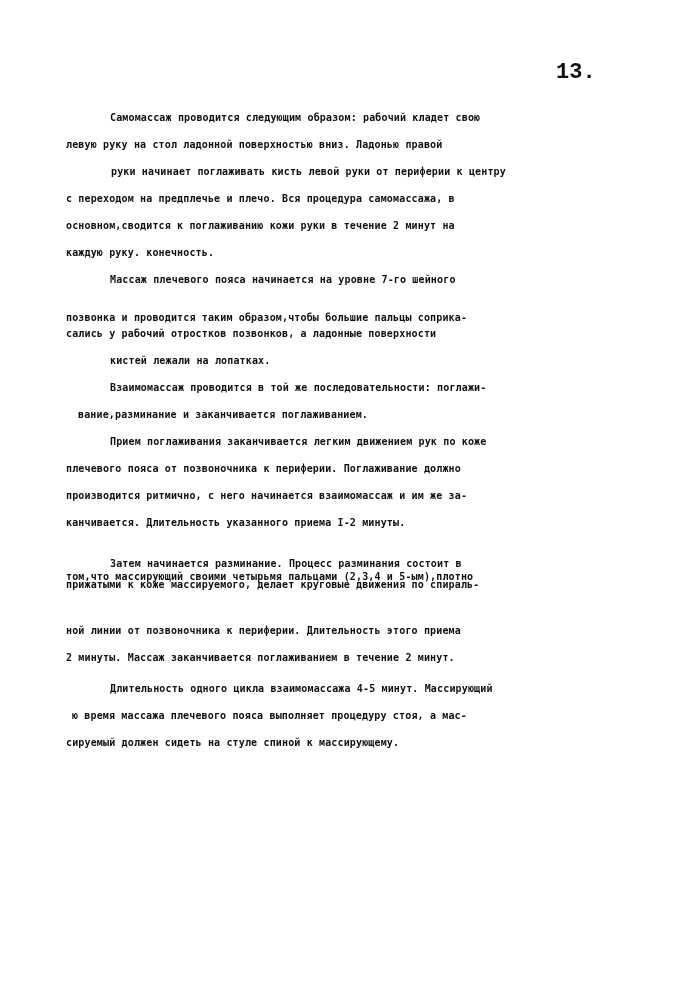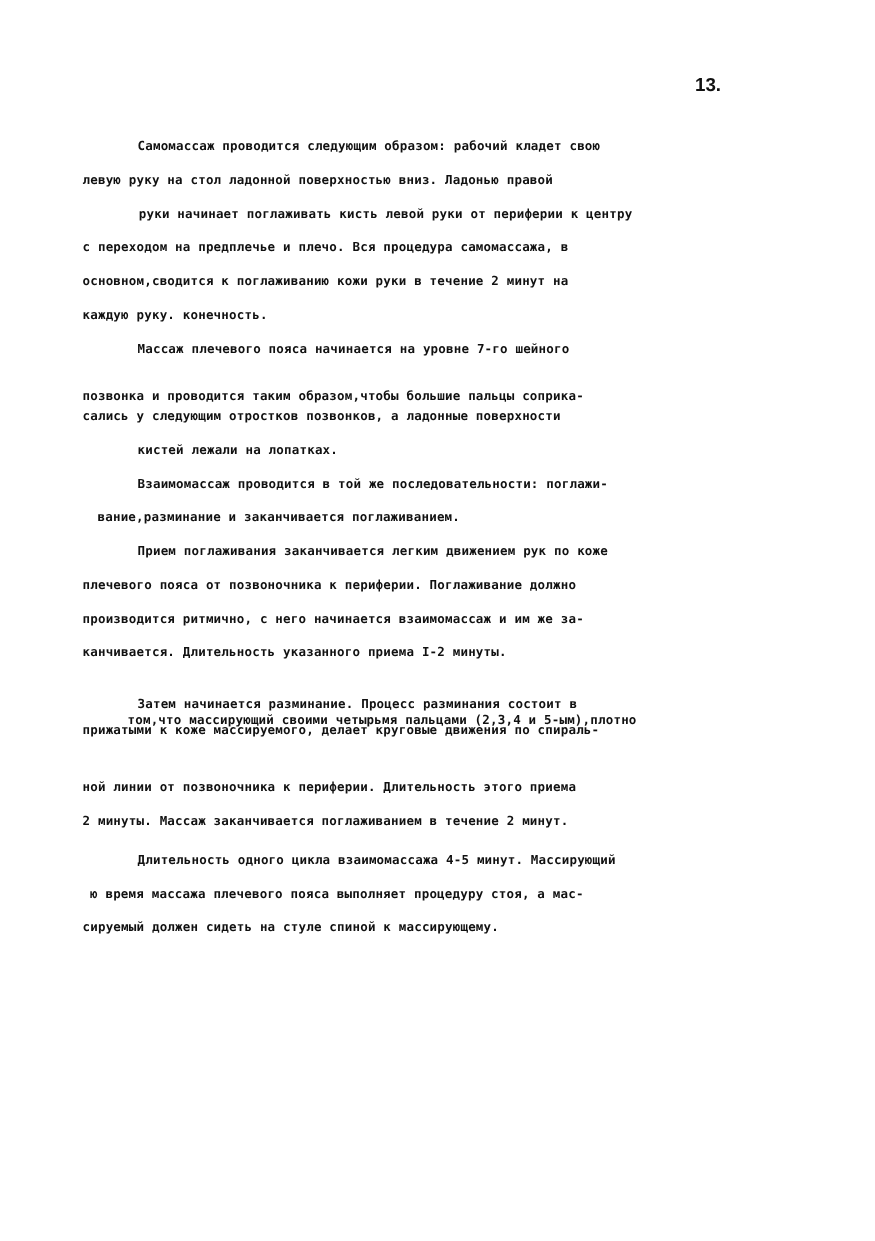--- a/index.html
+++ b/index.html
@@ -3,22 +3,22 @@
 <meta charset="utf-8">
 <style>
   html, body { margin: 0; padding: 0; }
   body {
     width: 700px; height: 993px; background: #ffffff; position: relative; overflow: hidden;
     font-family: "DejaVu Sans Mono", "Liberation Mono", monospace;
     color: #111111;
   }
   .page-number {
     position: absolute; left: 556px; top: 60px;
-    font-family: Liberation Sans, sans-serif;
-    font-weight: bold; font-size: 15px; letter-spacing: 0px;
+    font-family: Liberation Mono, monospace;
+    font-weight: bold; font-size: 22px; letter-spacing: 0px;
   }
   .line {
     position: absolute; white-space: pre; font-weight: bold;
     font-size: 10px; line-height: 16px; letter-spacing: 0.15px;
     transform-origin: left center;
   }
 </style>
 </head>
 <body>
 
@@ -30,39 +30,39 @@
     <div class="line" style="left:66px;top:137px;">левую руку на стол ладонной поверхностью вниз. Ладонью правой</div>
     <div class="line" style="left:66px;top:164px;margin-left:45px;">руки начинает поглаживать кисть левой руки от периферии к центру</div>
     <div class="line" style="left:66px;top:191px;">с переходом на предплечье и плечо. Вся процедура самомассажа, в</div>
     <div class="line" style="left:66px;top:218px;">основном,сводится к поглаживанию кожи руки в течение 2 минут на</div>
     <div class="line" style="left:66px;top:245px;">каждую руку. конечность.</div>
   </div>
 
   <div>
     <div class="line" style="left:110px;top:272px;">Массаж плечевого пояса начинается на уровне 7-го шейного</div>
     <div class="line" style="left:66px;top:299px;margin-top:11px;">позвонка и проводится таким образом,чтобы большие пальцы соприка-</div>
-    <div class="line" style="left:66px;top:326px;">сались у следующим отростков позвонков, а ладонные поверхности</div>
+    <div class="line" style="left:66px;top:326px;">сались у рабочий отростков позвонков, а ладонные поверхности</div>
     <div class="line" style="left:66px;top:353px;margin-left:44px;">кистей лежали на лопатках.</div>
   </div>
 
   <div>
     <div class="line" style="left:110px;top:380px;">Взаимомассаж проводится в той же последовательности: поглажи-</div>
     <div class="line" style="left:66px;top:407px;padding-left:12px;">вание,разминание и заканчивается поглаживанием.</div>
   </div>
 
   <div>
     <div class="line" style="left:110px;top:434px;">Прием поглаживания заканчивается легким движением рук по коже</div>
     <div class="line" style="left:66px;top:461px;">плечевого пояса от позвоночника к периферии. Поглаживание должно</div>
     <div class="line" style="left:66px;top:488px;">производится ритмично, с него начинается взаимомассаж и им же за-</div>
     <div class="line" style="left:66px;top:515px;">канчивается. Длительность указанного приема I-2 минуты.</div>
   </div>
 
   <div>
     <div class="line" style="left:110px;top:556px;">Затем начинается разминание. Процесс разминания состоит в</div>
-    <div class="line" style="left:66px;top:569px;margin-left:36px;">том,что массирующий своими четырьмя пальцами (2,3,4 и 5-ым),плотно</div>
+    <div class="line" style="left:66px;top:569px;">том,что массирующий своими четырьмя пальцами (2,3,4 и 5-ым),плотно</div>
     <div class="line" style="left:66px;top:563px;margin-top:14px;">прижатыми к коже массируемого, делает круговые движения по спираль-</div>
     <div class="line" style="left:66px;top:623px;text-align:right;">ной линии от позвоночника к периферии. Длительность этого приема</div>
     <div class="line" style="left:66px;top:650px;">2 минуты. Массаж заканчивается поглаживанием в течение 2 минут.</div>
   </div>
 
   <div>
     <div class="line" style="left:110px;top:681px;">Длительность одного цикла взаимомассажа 4-5 минут. Массирующий</div>
     <div class="line" style="left:72px;top:708px;">ю время массажа плечевого пояса выполняет процедуру стоя, а мас-</div>
     <div class="line" style="left:66px;top:735px;">сируемый должен сидеть на стуле спиной к массирующему.</div>
   </div>

